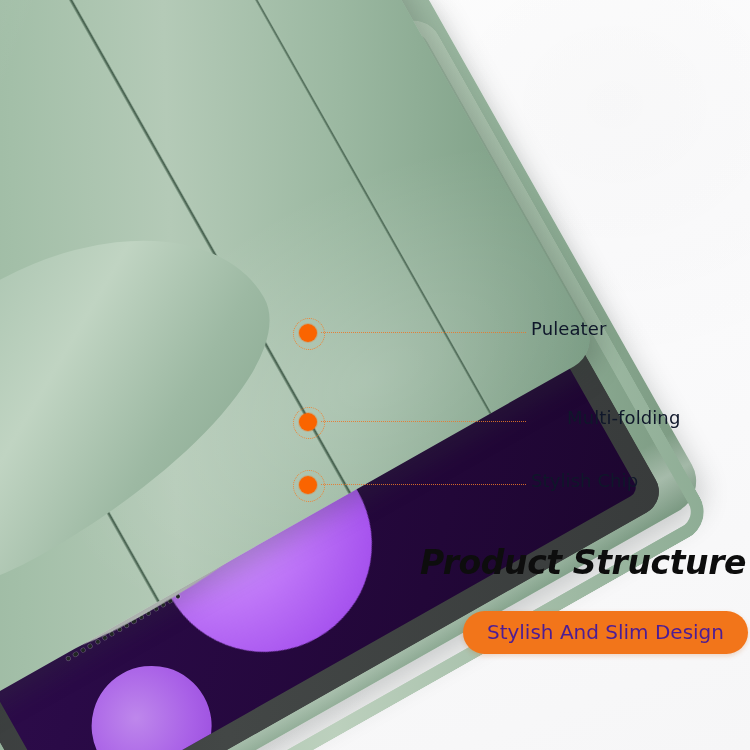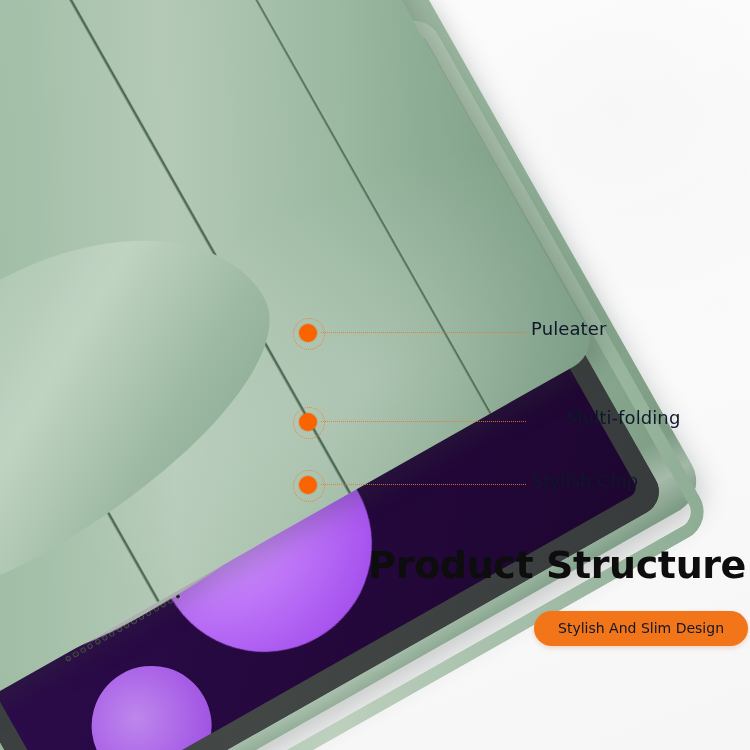--- a/index.html
+++ b/index.html
@@ -276,33 +276,34 @@
     font-size: 18px;
     color: #0f172a;
     letter-spacing: .1px;
   }
 
   
   .headline {
     position: absolute;
     right: 4px;
     top: 543px;
-    font-size: 38px;
+    font-size: 33px;
     font-weight: 700;
     color: #0d0d0d;
     letter-spacing: -0.4px;
     white-space: nowrap;
+    font-style: italic;
   }
   .badge {
     position: absolute;
     right: 2px;
     top: 611px;
     background: #f2751a;
-    color: #0f172a;
-    font-size: 14px;
+    color: #4c1d95;
+    font-size: 20px;
     padding: 9px 24px 10px;
     border-radius: 999px;
     white-space: nowrap;
     box-shadow: 0 2px 5px rgba(200,90,15,0.22);
   }
 </style>
 </head>
 <body>
 
 <div id="stage">

